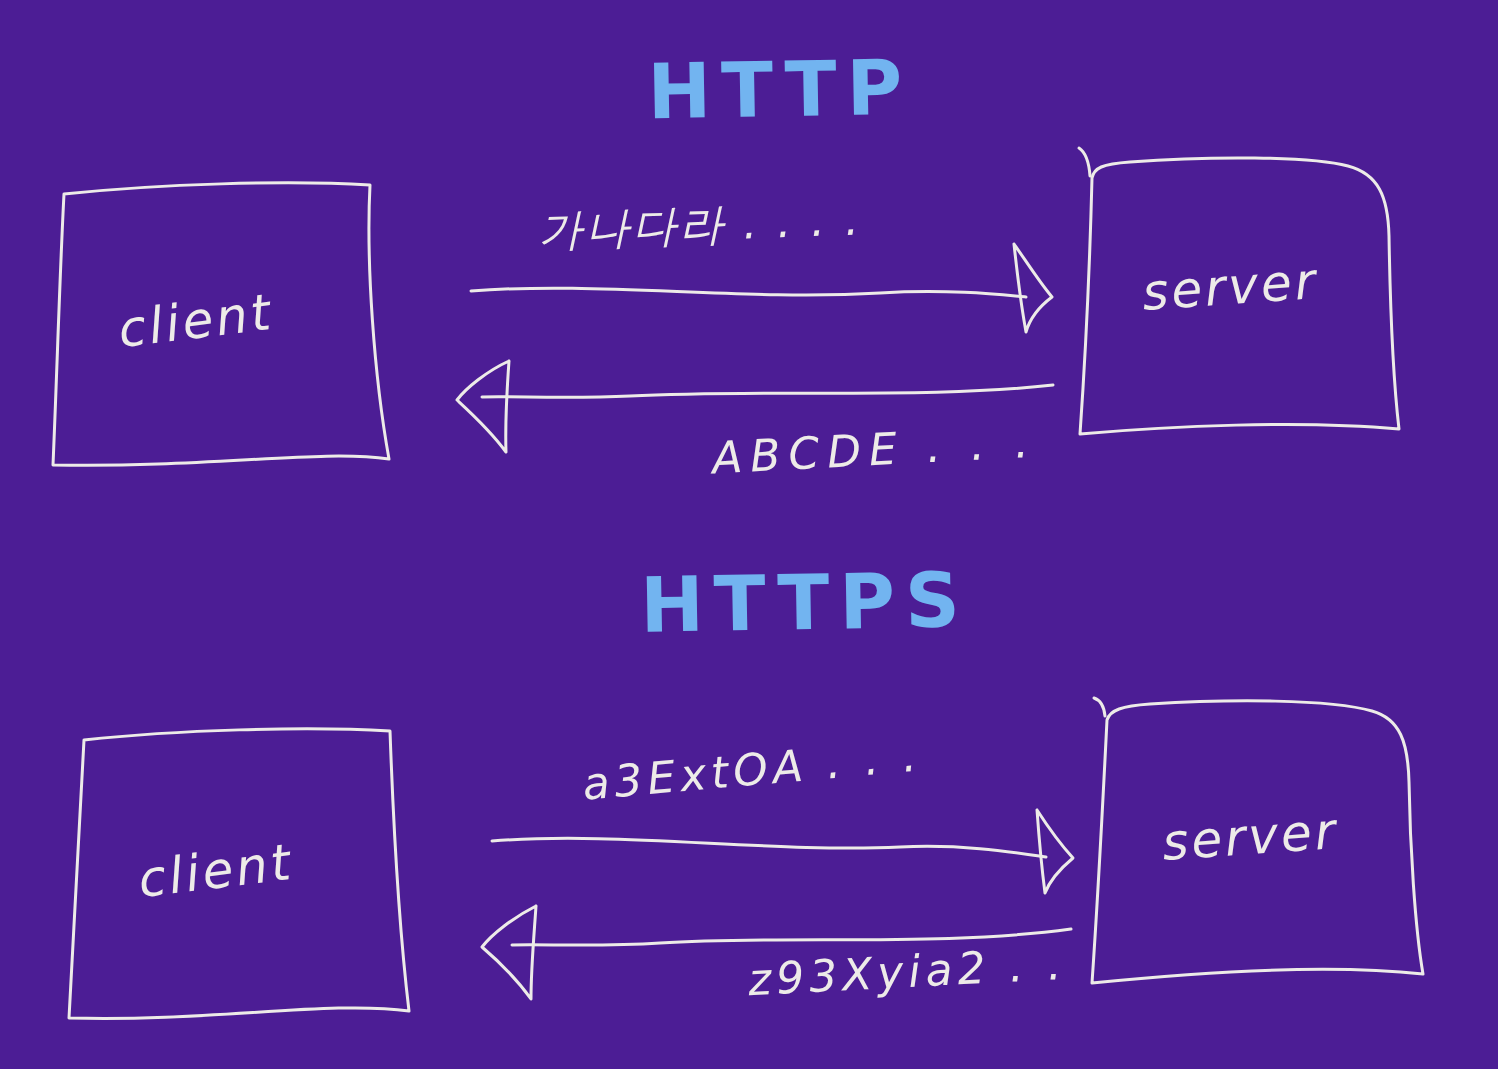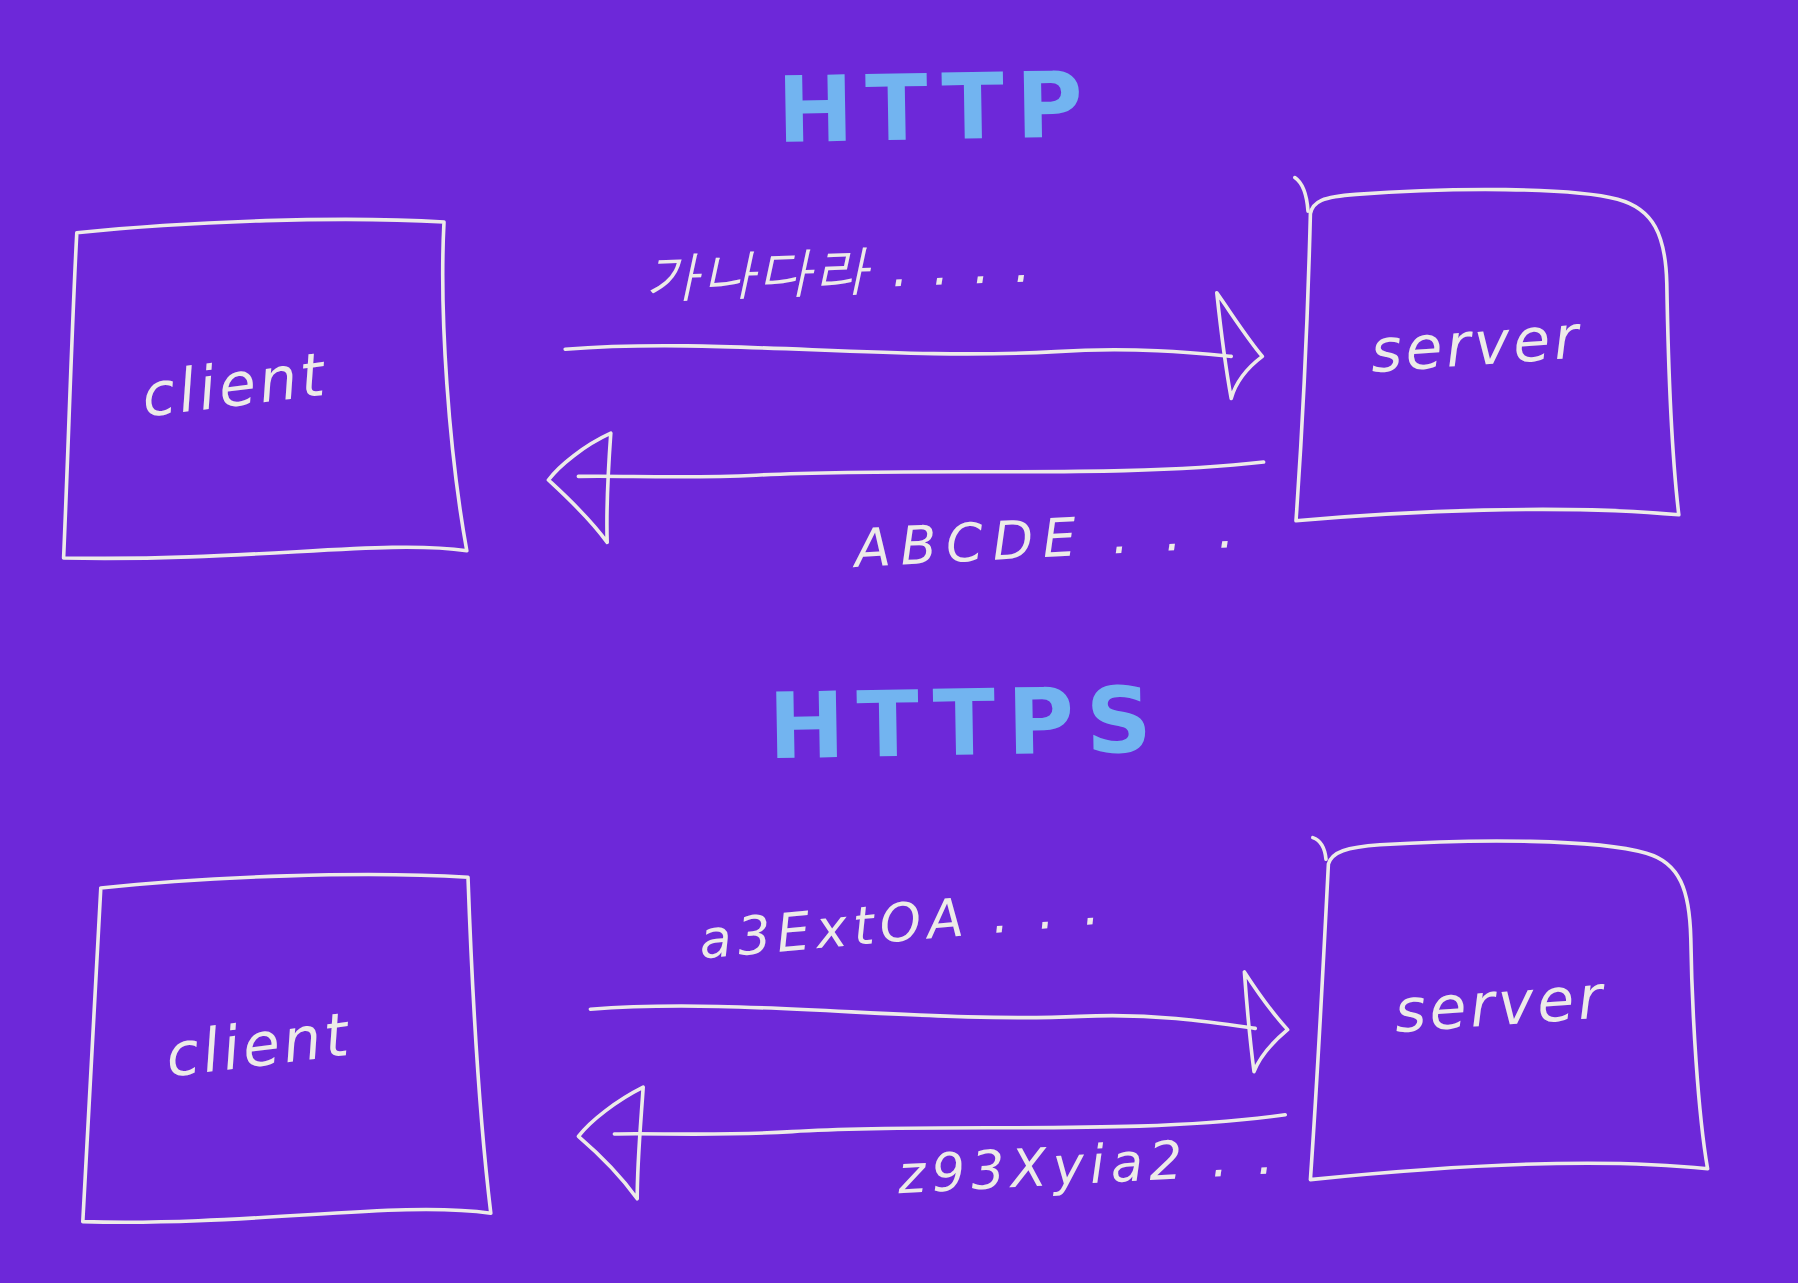--- a/index.html
+++ b/index.html
@@ -4,21 +4,21 @@
 <style>
   html, body {
     margin: 0;
     padding: 0;
     background: #242120;
   }
   .stage {
     position: relative;
     width: 1498px;
     height: 1069px;
-    background: #6d28d9;
+    background: #4c1d95;
     overflow: hidden;
     font-family: "DejaVu Sans", sans-serif;
   }
   .strokes {
     position: absolute;
     left: 0;
     top: 0;
     width: 1498px;
     height: 1069px;
   }

